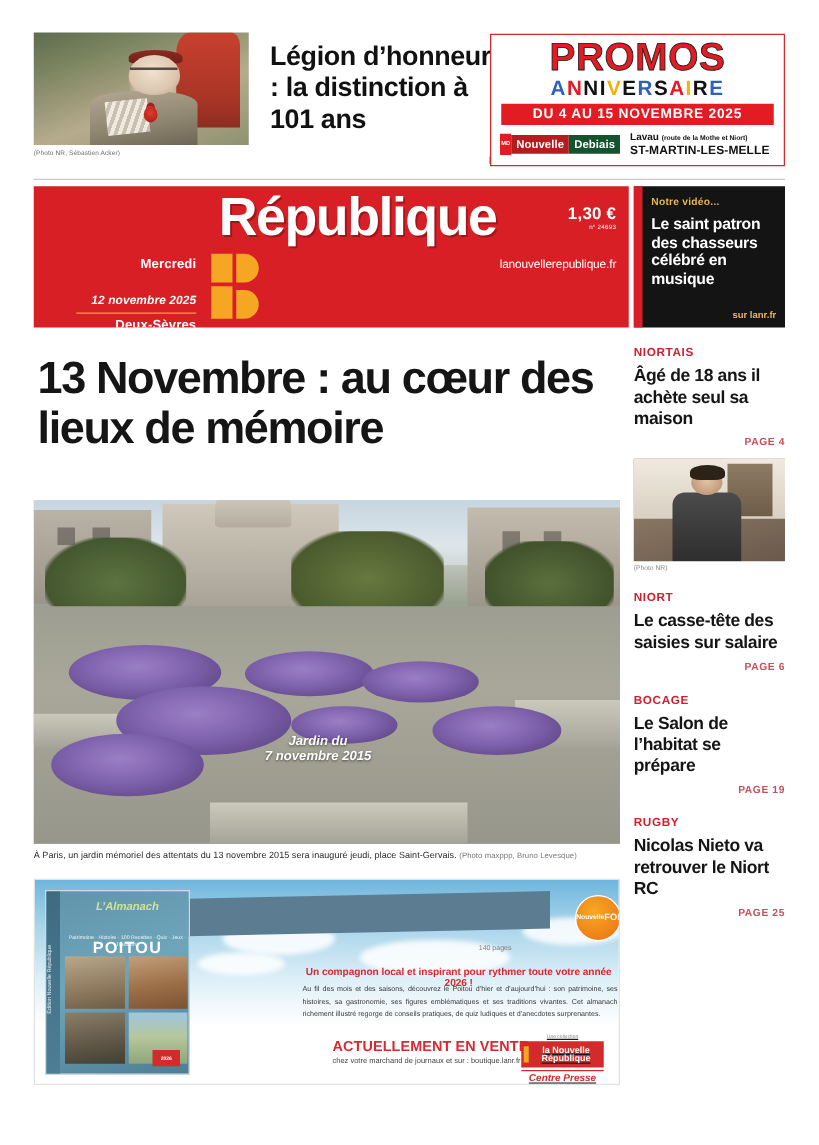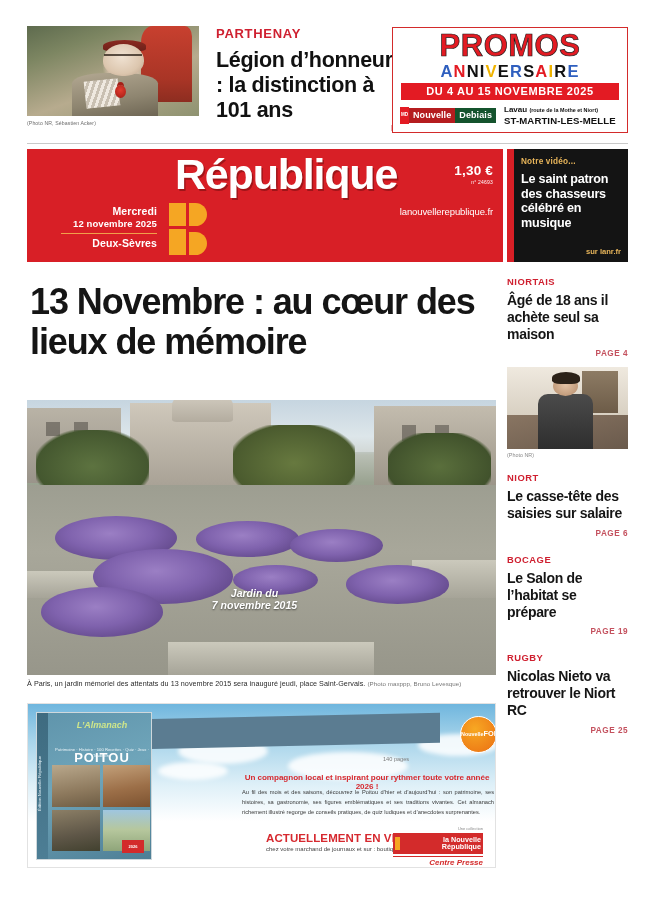--- a/index.html
+++ b/index.html
@@ -137,21 +137,21 @@
   
   .masthead {
     position: absolute; left: 27px; top: 149px; width: 476px; height: 113px;
     background: #d81f26; overflow: hidden;
   }
   .mh-dateblock {
     position:absolute; left: 34px; top: 56px; width: 96px; text-align: right;
     color:#fff;
   }
   .mh-day { font-size: 10.5px; font-weight: bold; letter-spacing:.1px; }
-  .mh-date { font-size: 9.5px; font-weight: bold; letter-spacing:.1px; margin-top:1px; }
+  .mh-date { font-size: 9.5px; font-weight: bold; letter-spacing:.1px; margin-top:18px;font-style:italic; }
   .mh-sep { height:1.3px; background:#f0a04a; margin: 4px 0 3px; }
   .mh-dept { font-size: 10.5px; font-weight: bold; letter-spacing:.1px; }
   .mh-logo {
     position:absolute; left: 142px; top: 54px; width: 38px; height: 52px;
   }
   .mh-logo i {
     position:absolute; background:#f5a623; display:block;
   }
   .lg1 { left:0; top:0; width:17px; height:23px; }
   .lg2 { left:20px; top:0; width:18px; height:23px; border-radius: 0 11.5px 11.5px 0; }
@@ -384,21 +384,21 @@
     font-size: 5.7px; line-height: 1.72; color:#3a3a3a; text-align: justify;
   }
   .al-cta {
     position:absolute; left: 238px; top: 128px; width: 190px;
   }
   .al-cta-t1 {
     color:#d6292f; font-size: 11.5px; font-weight: bold; letter-spacing:.1px;
   }
   .al-cta-t2 { font-size: 6px; color:#444; margin-top: 2px; }
   .al-logos {
-    position:absolute; right: 12px; top: 122px; width: 90px; text-align:right;
+    position:absolute; right: 12px; top: 122px; width: 66px; text-align:center;text-decoration:underline;
   }
   .al-logos-sm { font-size: 4px; color:#8a8a8a; }
   .al-logo-nr {
     margin-top: 1.5px; background:#d32b2b; color:#fff; font-size: 7.2px;
     font-weight: bold; padding: 3px 2px; line-height: 1.05;
     display:flex; align-items:center; justify-content:center; gap:2px;
   }
   .al-logo-nr span.bar { width: 5px; height: 13px; background:#f5a623; display:block; }
   .al-logo-cp {
     margin-top: 2px; color:#d32b2b; font-size: 8px; font-weight: bold;
@@ -417,21 +417,20 @@
       <div class="tp-coat"></div>
       <div class="tp-scarf"></div>
       <div class="tp-cap"></div>
       <div class="tp-head"></div>
       <div class="tp-glasses"></div>
       <div class="tp-medal"></div>
     </div>
     <div class="photo-credit">(Photo NR, Sébastien Acker)</div>
 
     <div class="teaser-text">
-      <div class="kicker">PARTHENAY</div>
       <div class="teaser-title">Légion d’honneur : la distinction à 101 ans</div>
     </div>
     <div class="page-ref teaser-page">PAGE 15</div>
 
     <div class="promo">
       <div class="promo-word">PROMOS</div>
       <div class="promo-anniv"><span>A</span><span>N</span><span>N</span><span>I</span><span>V</span><span>E</span><span>R</span><span>S</span><span>A</span><span>I</span><span>R</span><span>E</span></div>
       <div class="promo-dates">DU 4 AU 15 NOVEMBRE 2025</div>
       <div class="promo-bottom">
         <div class="promo-logo">

